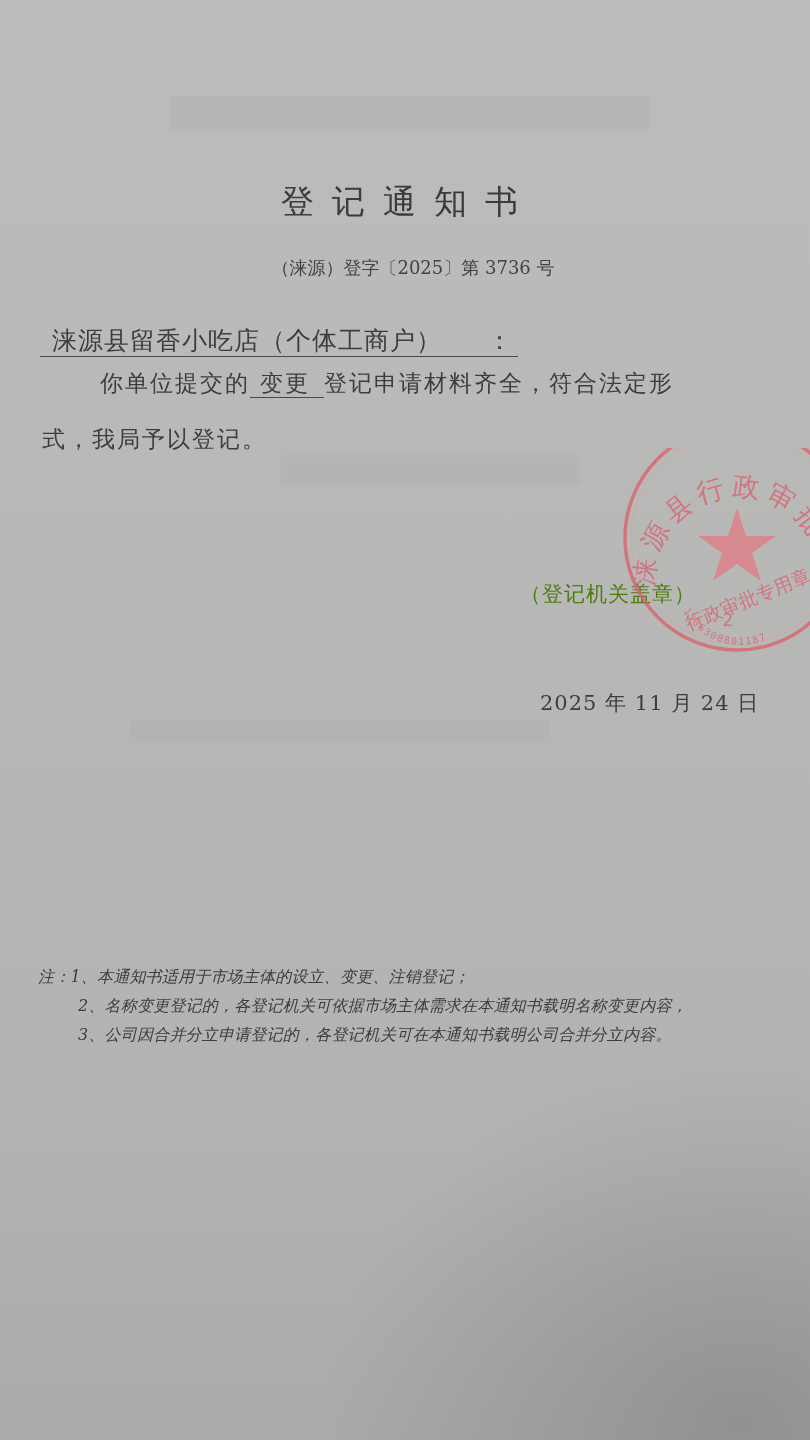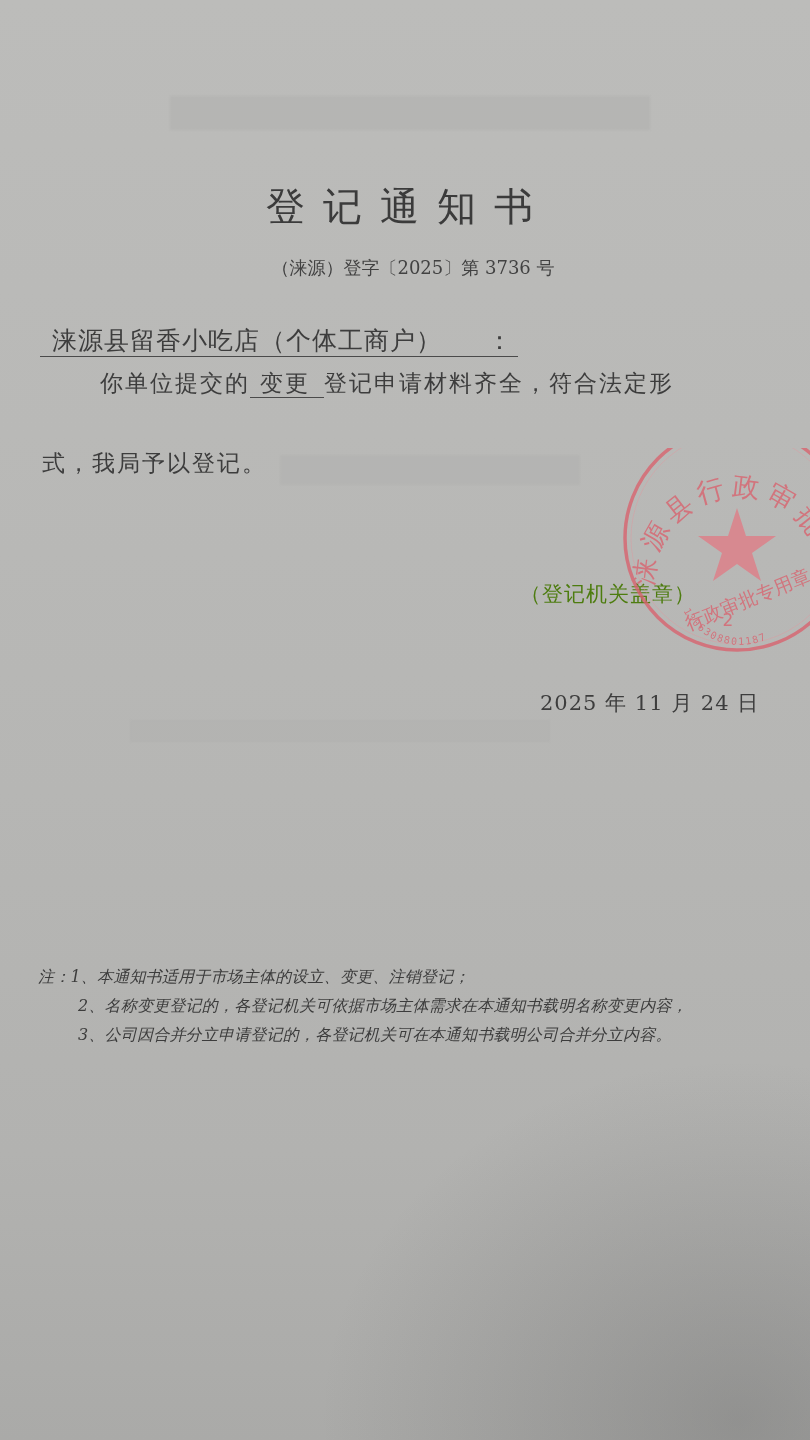--- a/index.html
+++ b/index.html
@@ -26,21 +26,21 @@
       white-space: nowrap;
       pointer-events: none;
     }
     .title {
       position: absolute;
       left: 0;
       width: 810px;
       top: 180px;
       text-align: center;
       font-family: Liberation Sans, sans-serif;
-      font-size: 39px;
+      font-size: 33px;
       letter-spacing: 18px;
       color: #3b3b3b;
       padding-left: 7px;
       box-sizing: border-box;
     }
     .doc-number {
       position: absolute;
       left: 0;
       width: 810px;
       top: 256px;
@@ -72,21 +72,21 @@
       top: 0;
     }
     .body-line {
       position: absolute;
       font-size: 23px;
       color: #3d3d3d;
       letter-spacing: 2px;
       white-space: nowrap;
     }
     .line1 { left: 100px; top: 368px; }
-    .line2 { left: 42px; top: 448px; }
+    .line2 { left: 42px; top: 424px; }
     .fill-blank {
       display: inline-block;
       border-bottom: 1.5px solid #4a4a4a;
       padding: 0 14px 0 10px;
       line-height: 28px;
     }
     .seal-label {
       position: absolute;
       left: 520px;
       top: 580px;

